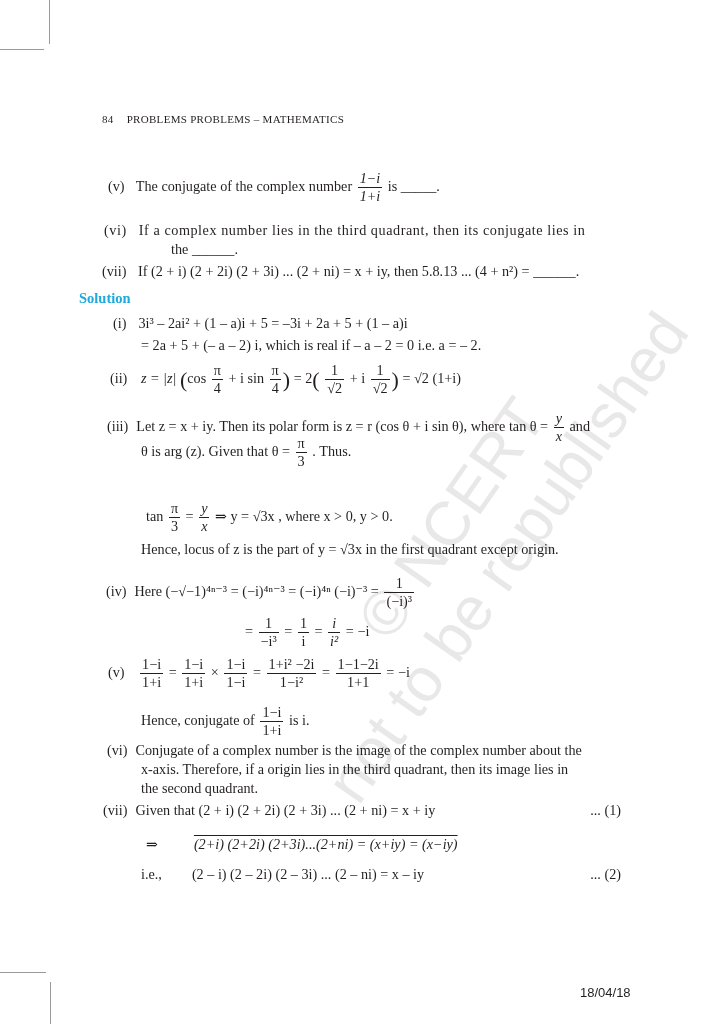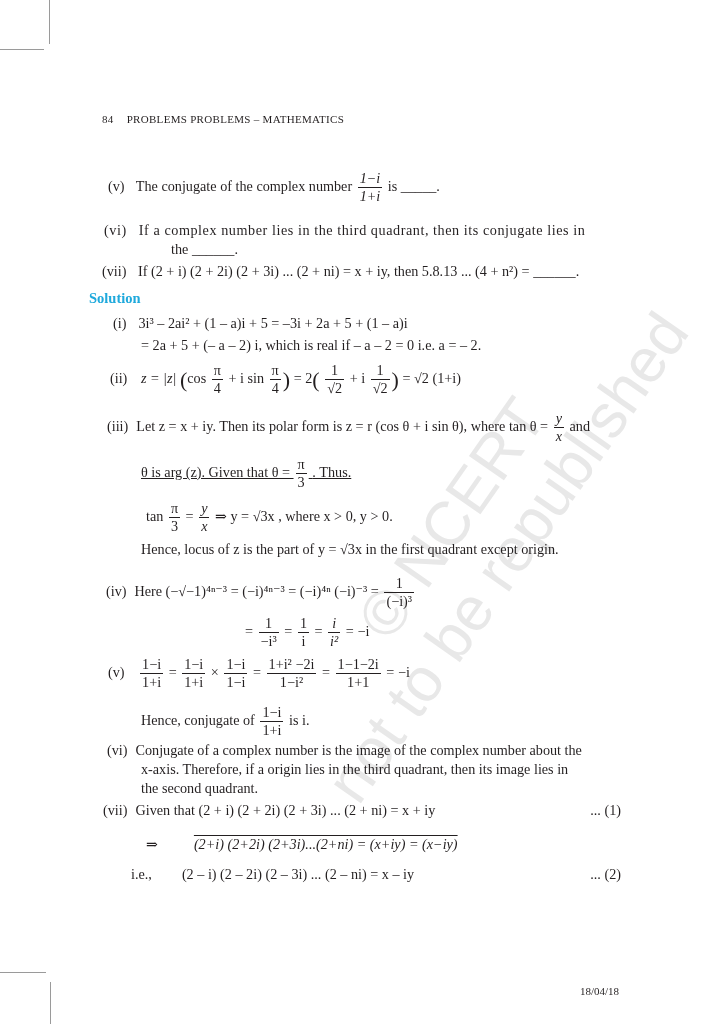--- a/index.html
+++ b/index.html
@@ -10,22 +10,22 @@
                color:#e8e8e8; font-family:"Liberation Sans", sans-serif; font-size:62px; line-height:68px;
                text-align:center; white-space:nowrap; z-index:0; pointer-events:none; }
   .page-header { position:absolute; left:102px; top:113px; font-size:11px; letter-spacing:0.3px; }
   .page-header .pn { margin-right:10px; }
   .line { position:absolute; white-space:nowrap; z-index:1; }
   .i { font-style:italic; }
   .frac { display:inline-block; vertical-align:middle; text-align:center; margin:0 2px; line-height:17px; }
   .frac .num { display:block; border-bottom:1px solid #231f20; padding:0 2px; }
   .frac .den { display:block; padding:0 2px; }
   .ov { text-decoration:overline; }
-  .sol { position:absolute; left:89px; top:290px; color:#1fa9dc; font-weight:bold; font-size:14.5px; }
-  .footer-date { position:absolute; left:580px; top:985px; font-family:Liberation Serif, serif; font-size:11px; }
+  .sol { position:absolute; left:79px; top:290px; color:#1fa9dc; font-weight:bold; font-size:14.5px; }
+  .footer-date { position:absolute; left:580px; top:985px; font-family:Liberation Sans, sans-serif; font-size:13px; }
   .eqno { position:absolute; right:96px; }
   .big { font-size:22px; vertical-align:middle; }
 </style>
 </head>
 <body>
 
 <div class="crop" style="left:49px;top:0;width:1px;height:44px;"></div>
 <div class="crop" style="left:0;top:49px;width:44px;height:1px;"></div>
 <div class="crop" style="left:0;top:972px;width:46px;height:1px;"></div>
 <div class="crop" style="left:50px;top:982px;width:1px;height:42px;"></div>
@@ -75,21 +75,21 @@
   <span>+ i</span>
   <span class="frac"><span class="num">1</span><span class="den">√2</span></span><span class="big">)</span>
   <span>= √2 (1+i)</span>
 </div>
 
 <div class="line" style="left:107px;top:410px;">
   <span style="margin-right:8px;">(iii)</span><span>Let z = x + iy.  Then its polar form is z = r (cos θ + i sin θ), where tan  θ =</span>
   <span class="frac i"><span class="num">y</span><span class="den">x</span></span>
   <span>and</span>
 </div>
-<div class="line" style="left:141px;top:456px;text-decoration:underline;">
+<div class="line" style="left:141px;top:435px;">
   <span>θ is arg (z). Given that  θ =</span>
   <span class="frac"><span class="num">π</span><span class="den">3</span></span>
   <span>. Thus.</span>
 </div>
 <div class="line" style="left:146px;top:500px;">
   <span>tan</span>
   <span class="frac"><span class="num">π</span><span class="den">3</span></span>
   <span>=</span>
   <span class="frac i"><span class="num">y</span><span class="den">x</span></span>
   <span>⇒ y = √3x , where x &gt; 0, y &gt; 0.</span>
@@ -130,18 +130,18 @@
 <div class="line" style="left:141px;top:761px;">x-axis. Therefore, if a origin lies in the third quadrant, then its image lies in</div>
 <div class="line" style="left:141px;top:780px;">the second quadrant.</div>
 
 <div class="line" style="left:103px;top:802px;">
   <span style="margin-right:8px;">(vii)</span><span>Given that  (2 + i) (2 + 2i) (2 + 3i) ... (2 + ni) = x + iy</span>
 </div>
 <div class="line eqno" style="top:802px;">... (1)</div>
 <div class="line" style="left:146px;top:836px;">
   <span style="margin-right:36px;">⇒</span><span class="i ov">(2+i) (2+2i) (2+3i)...(2+ni) = (x+iy) = (x−iy)</span>
 </div>
-<div class="line" style="left:131px;top:866px;">
+<div class="line" style="left:141px;top:866px;">
   <span style="margin-right:30px;">i.e.,</span><span>(2 – i) (2 – 2i) (2 – 3i) ... (2 – ni) = x – iy</span>
 </div>
 <div class="line eqno" style="top:866px;">... (2)</div>
 
 <div class="footer-date">18/04/18</div>
 
 </body></html>

